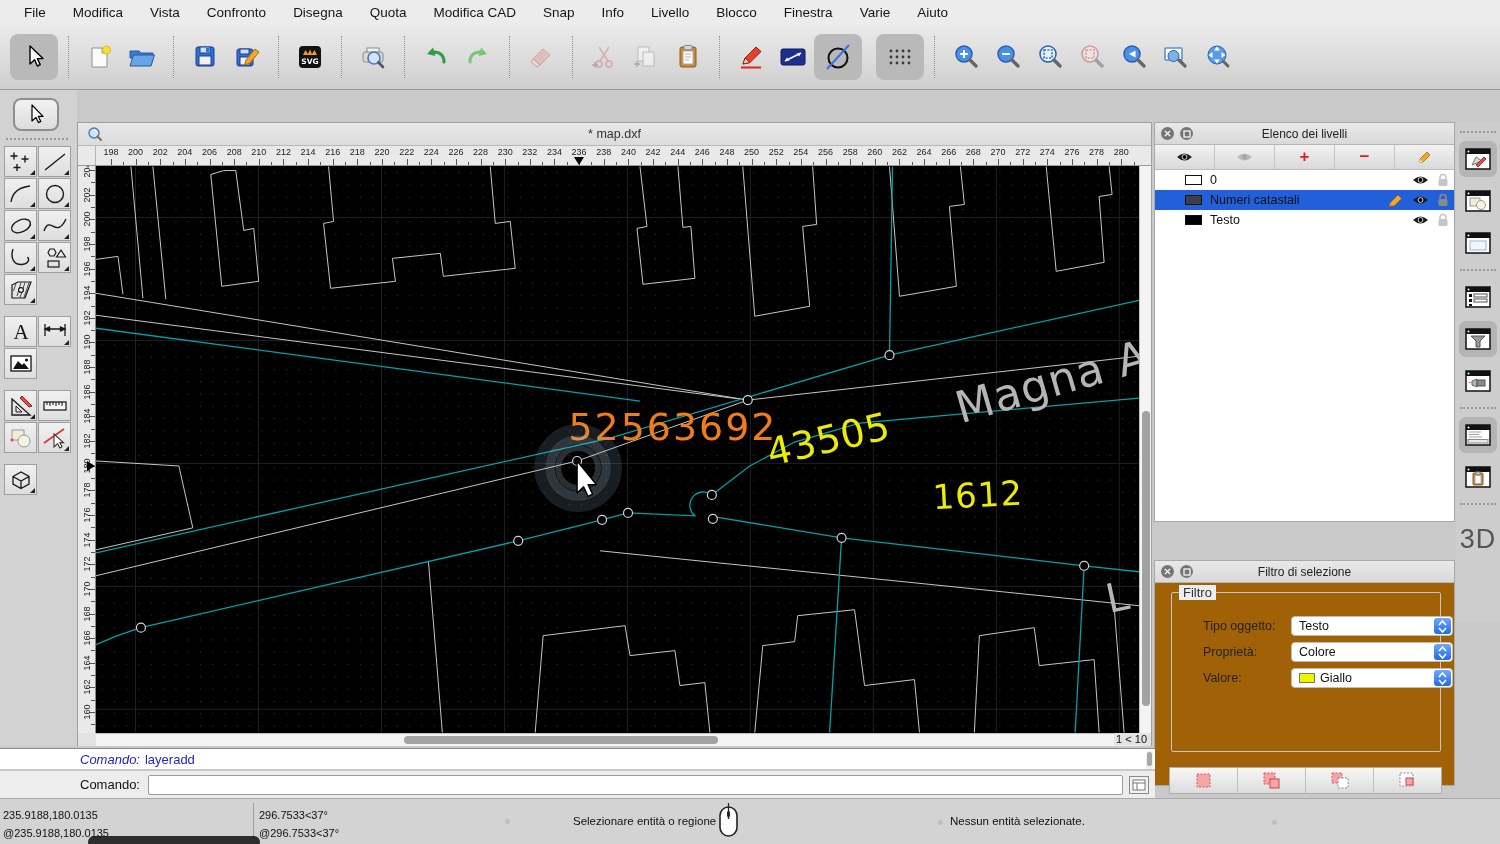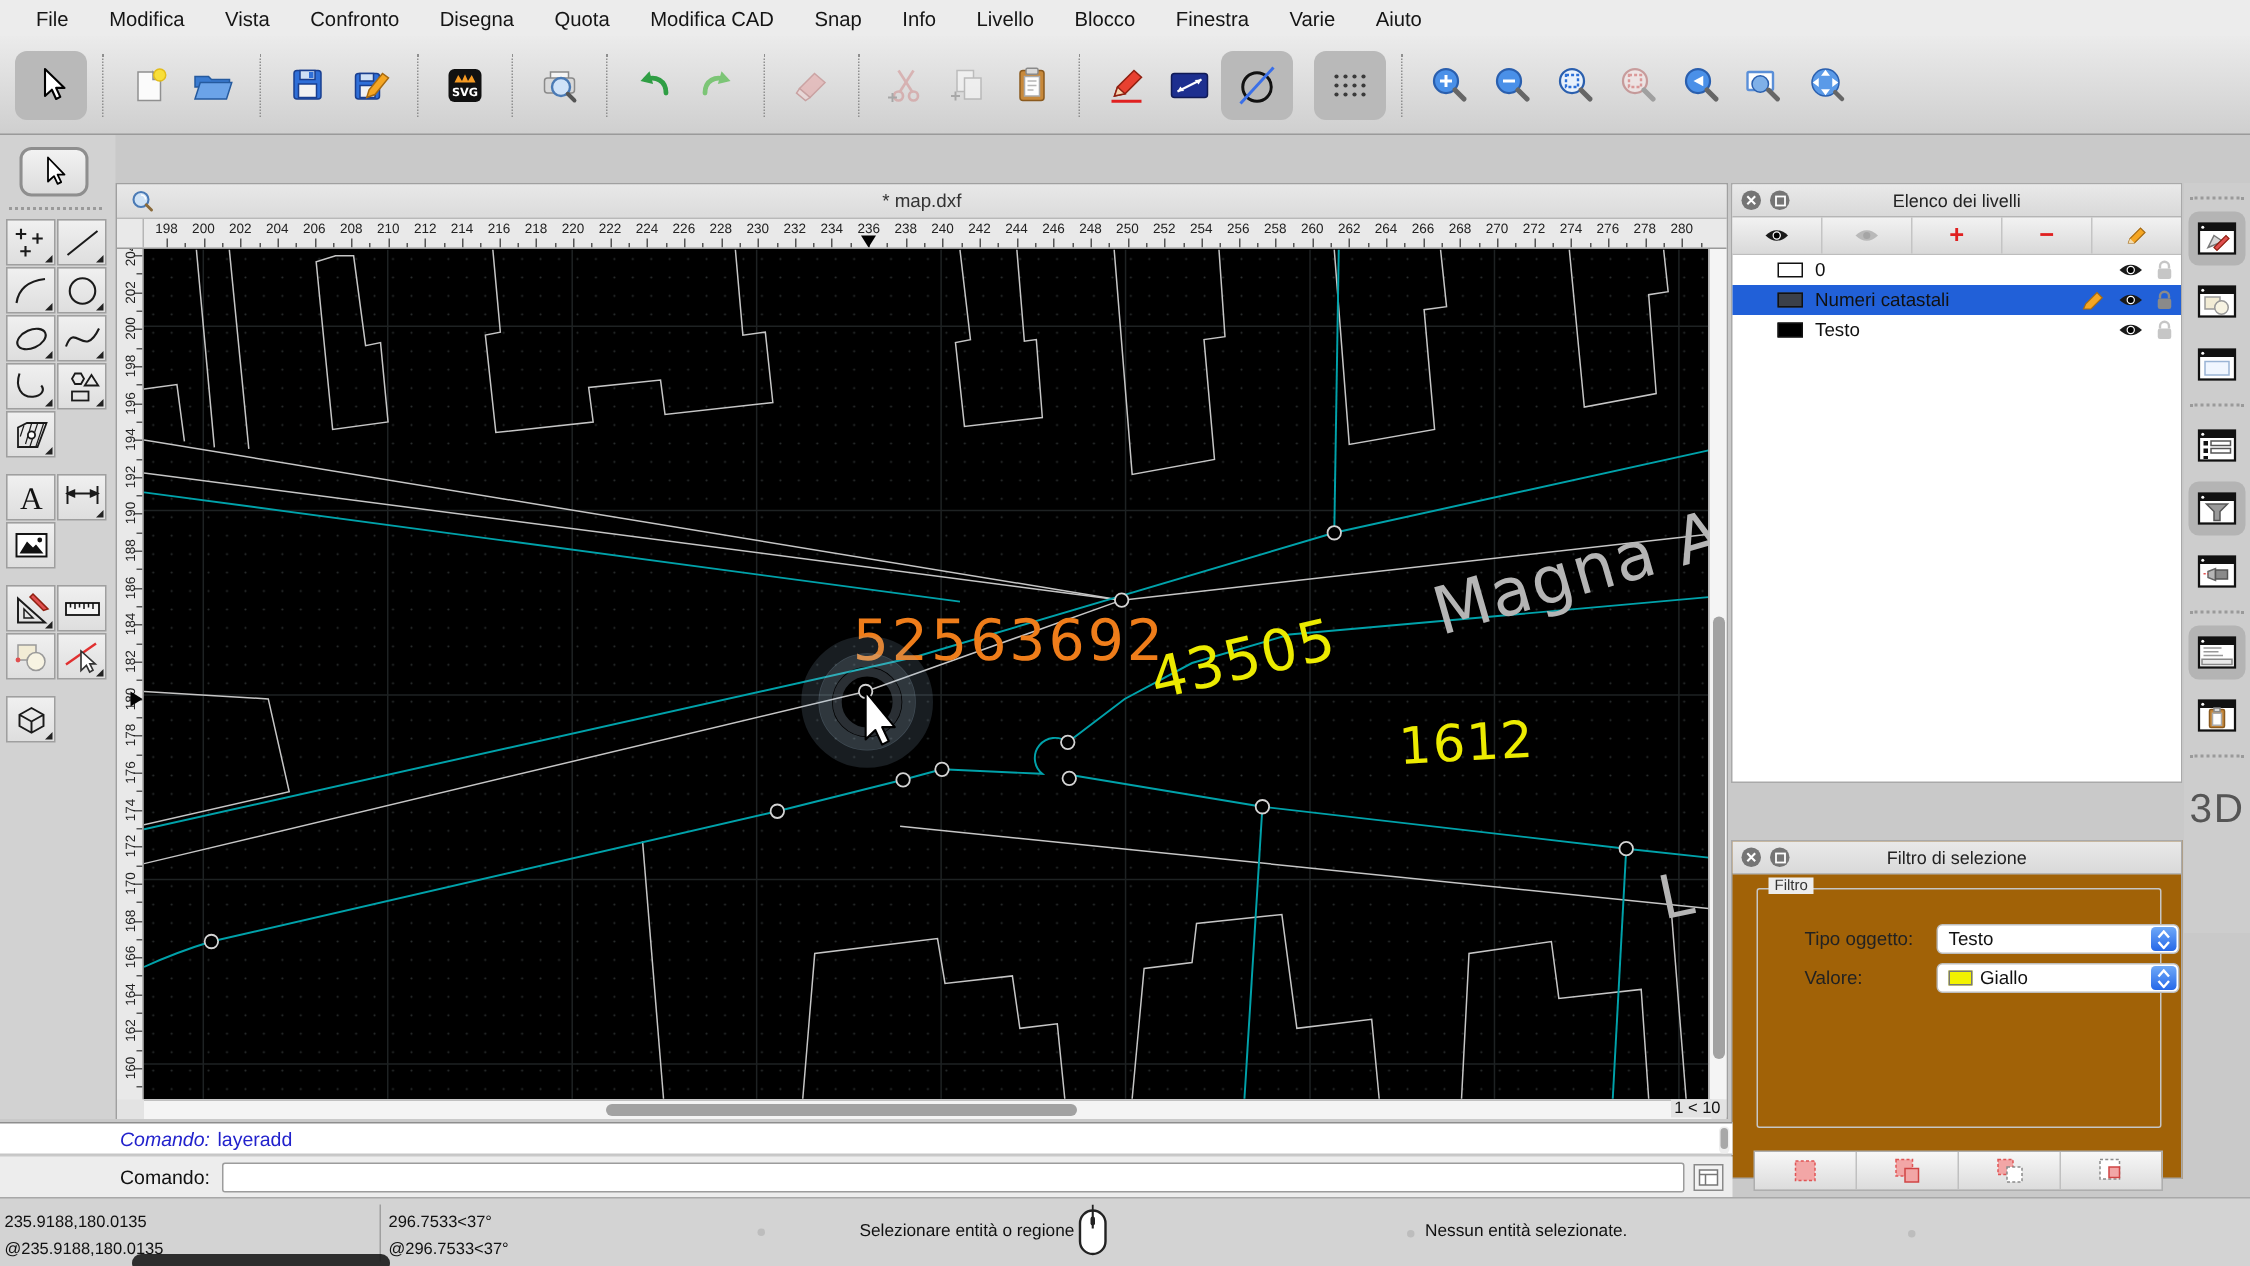--- a/index.html
+++ b/index.html
@@ -77,21 +77,21 @@
   .plus { color:#e02020; font-size:17px; font-weight:bold; }
   .minus { color:#e02020; font-size:17px; font-weight:bold; }
   #layer-rows { }
   .lrow { display:flex; align-items:center; height:20px; padding:0 5px 0 30px; font-size:12.5px; gap:8px; }
   .lrow.sel { background:#2160d8; }
   .lswatch { width:17px; height:10px; border:1px solid #111; flex:0 0 auto; }
   .lspacer { flex:1; }
 
   #filter-panel { left:1154px; top:560px; width:301px; height:226px; background:#a16207; }
   .fbody { position:relative; height:204px; }
-  .fgroup-label { position:absolute; left:24px; top:2px; font-size:10px; color:#333; background:#ededed; padding:0 4px; z-index:2; }
+  .fgroup-label { position:absolute; left:24px; top:2px; font-size:13px; color:#333; background:#ededed; padding:0 4px; z-index:2; }
   .fgroup-box { position:absolute; left:16px; top:9px; width:270px; height:160px; border:1px solid #c6c6c6; border-radius:2px; }
   #filter-rows { position:absolute; left:28px; top:33px; width:256px;margin-left:20px; }
   .frow { display:flex; align-items:center; height:20px; margin-bottom:6px; font-size:12.5px; }
   .frow .flabel { width:88px; color:#222; }
   .fselect { position:relative; width:162px; height:20px; background:#fff; border:1px solid #bdbdbd; border-radius:4px;
              display:flex; align-items:center; padding-left:7px; gap:5px; font-size:12.5px; }
   .fstepper { position:absolute; right:1px; top:1px; bottom:1px; width:17px; border-radius:3px;
               background:linear-gradient(#6fa9f8,#2668e8); display:flex; flex-direction:column; align-items:center; justify-content:center; gap:1px; }
   .fswatch { width:16px; height:10px; border:1px solid #777; flex:0 0 auto; }
   .fmodes { position:absolute; left:14px; top:184px; width:273px; height:27px; display:flex;
@@ -882,20 +882,34 @@
                 <svg width="9" height="6" viewBox="0 0 9 6">
                   <path d="M1,5 L4.5,1 L8,5" fill="none" stroke="#fff" stroke-width="1.6"></path>
                 </svg>
                 <svg width="9" height="6" viewBox="0 0 9 6">
                   <path d="M1,1 L4.5,5 L8,1" fill="none" stroke="#fff" stroke-width="1.6"></path>
                 </svg>
               </span>
             </div>
           </div>
           <div class="frow">
+            <span class="flabel">Proprietà:</span>
+            <div class="fselect">
+              <span>Colore</span>
+              <span class="fstepper">
+                <svg width="9" height="6" viewBox="0 0 9 6">
+                  <path d="M1,5 L4.5,1 L8,5" fill="none" stroke="#fff" stroke-width="1.6"></path>
+                </svg>
+                <svg width="9" height="6" viewBox="0 0 9 6">
+                  <path d="M1,1 L4.5,5 L8,1" fill="none" stroke="#fff" stroke-width="1.6"></path>
+                </svg>
+              </span>
+            </div>
+          </div>
+          <div class="frow">
             <span class="flabel">Valore:</span>
             <div class="fselect">
               <span class="fswatch" style="background: rgb(242, 242, 0);"></span>
               <span>Giallo</span>
               <span class="fstepper">
                 <svg width="9" height="6" viewBox="0 0 9 6">
                   <path d="M1,5 L4.5,1 L8,5" fill="none" stroke="#fff" stroke-width="1.6"></path>
                 </svg>
                 <svg width="9" height="6" viewBox="0 0 9 6">
                   <path d="M1,1 L4.5,5 L8,1" fill="none" stroke="#fff" stroke-width="1.6"></path>

